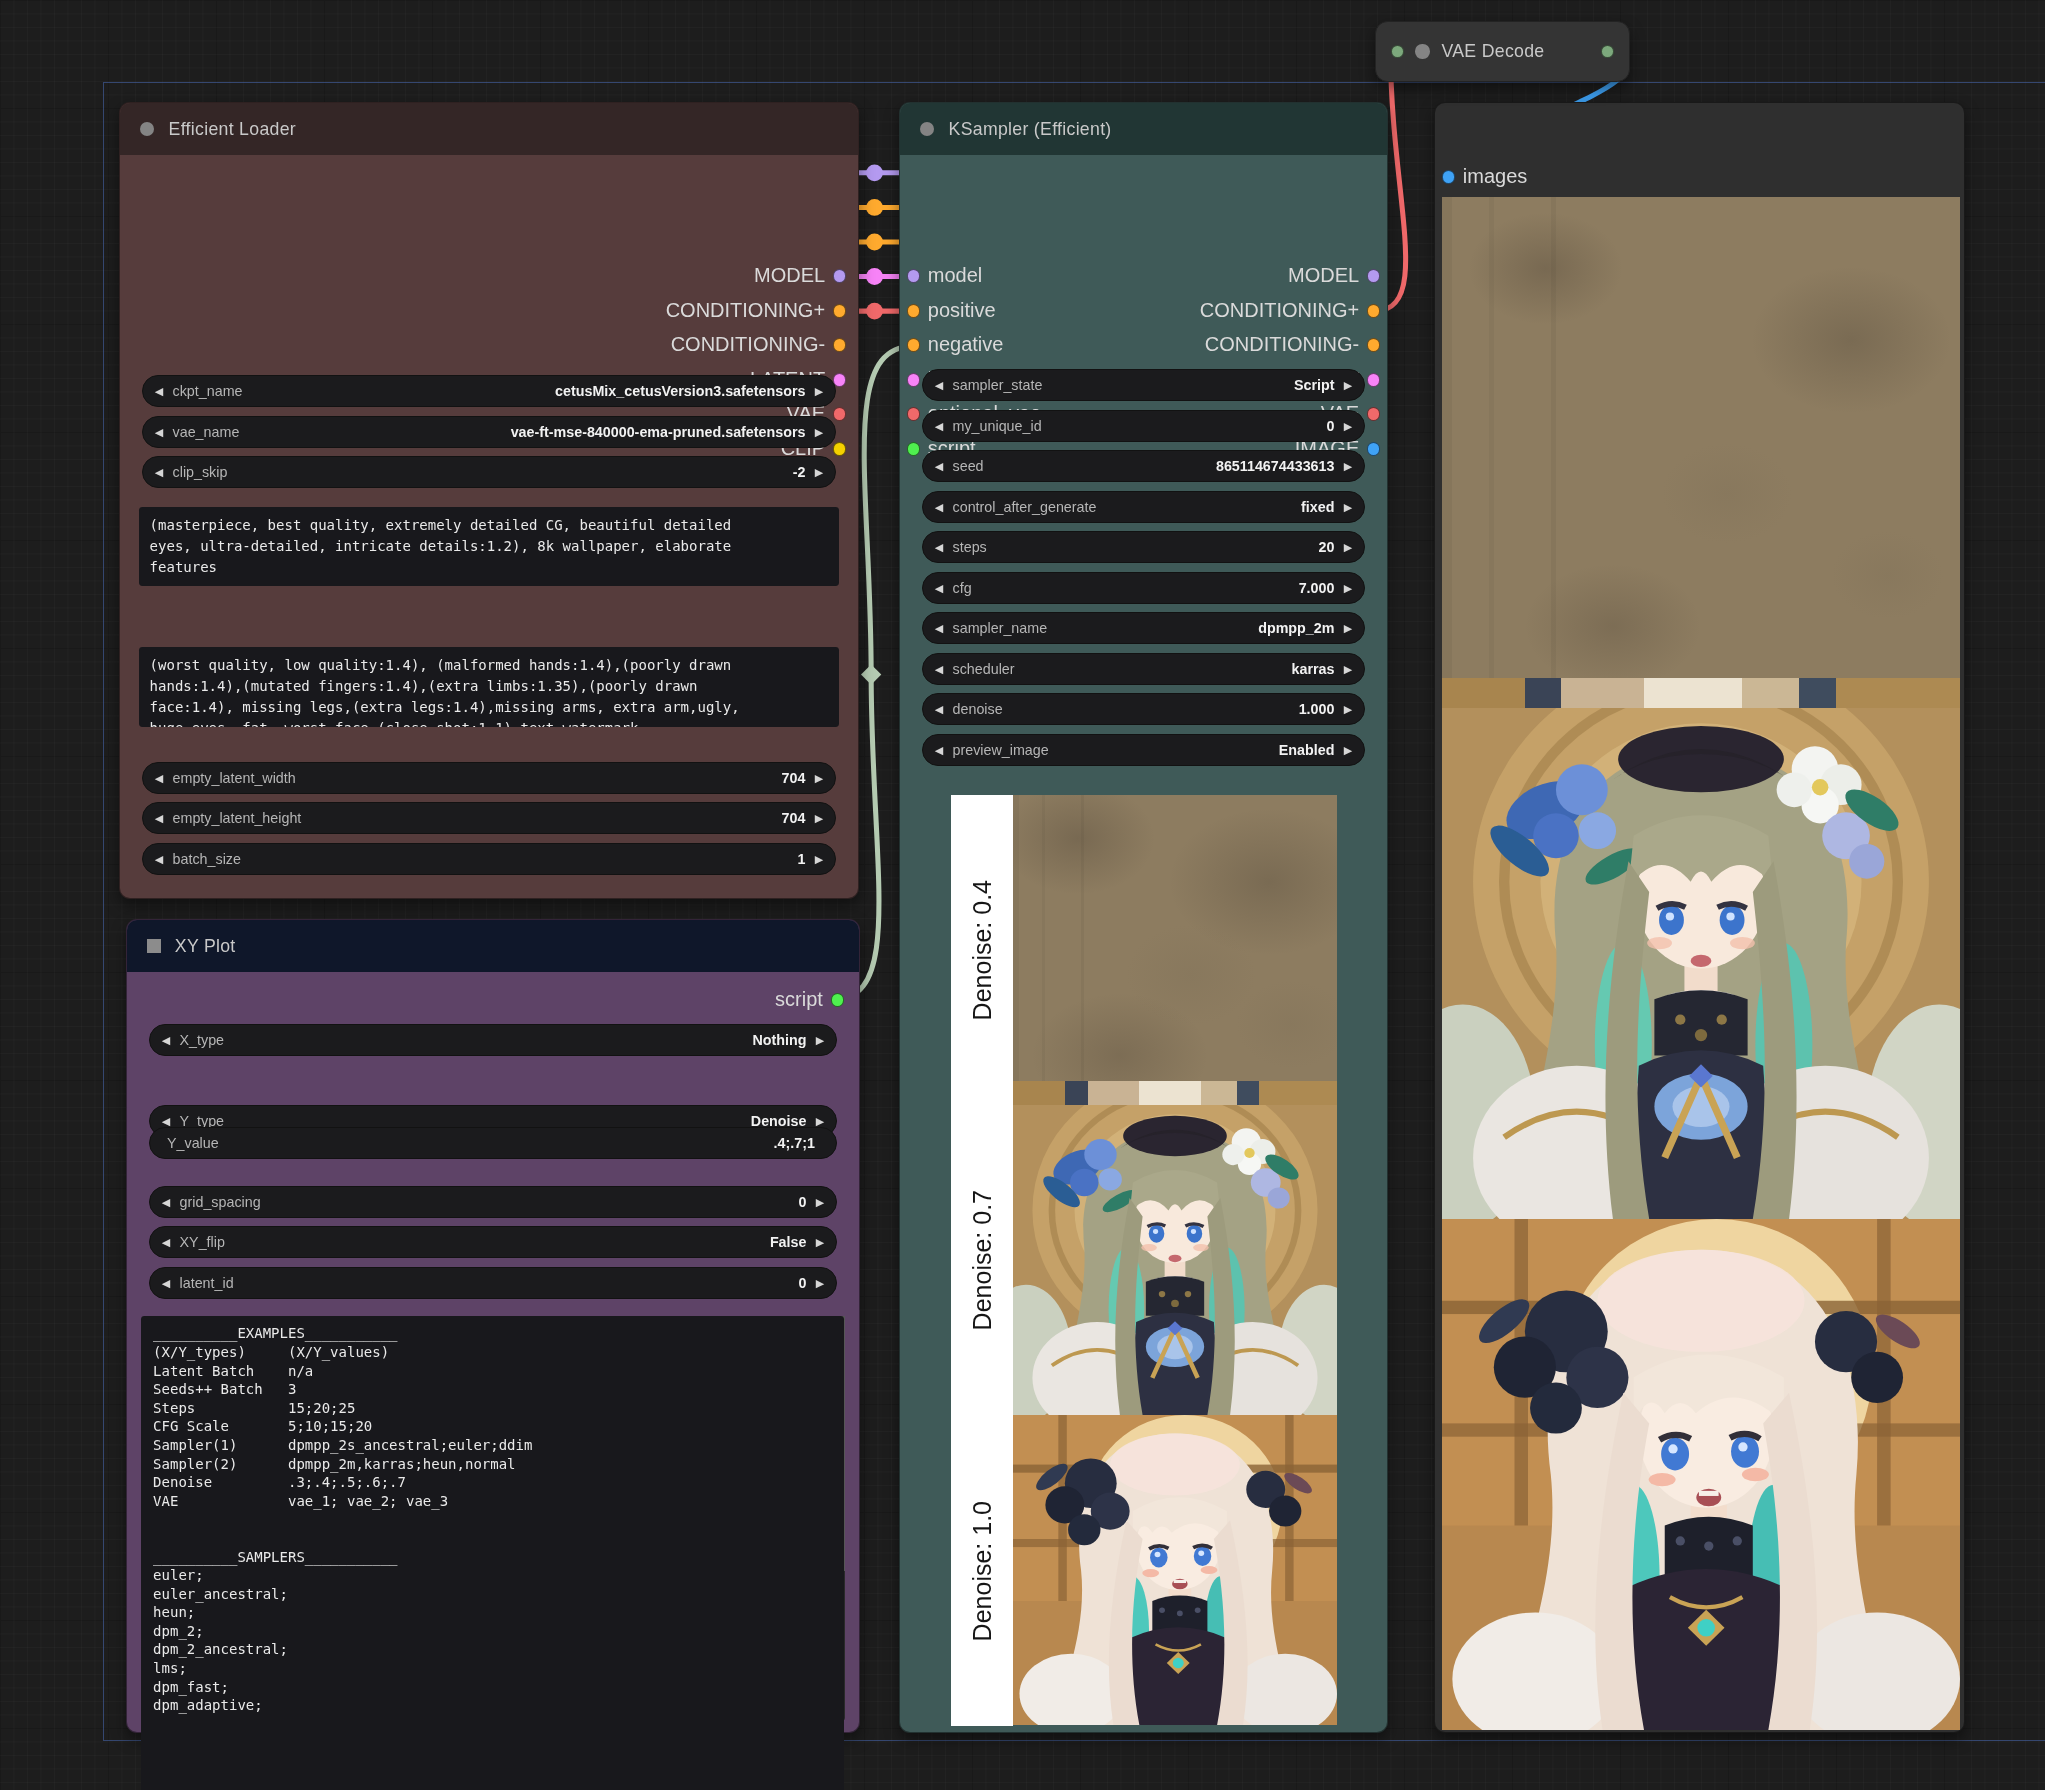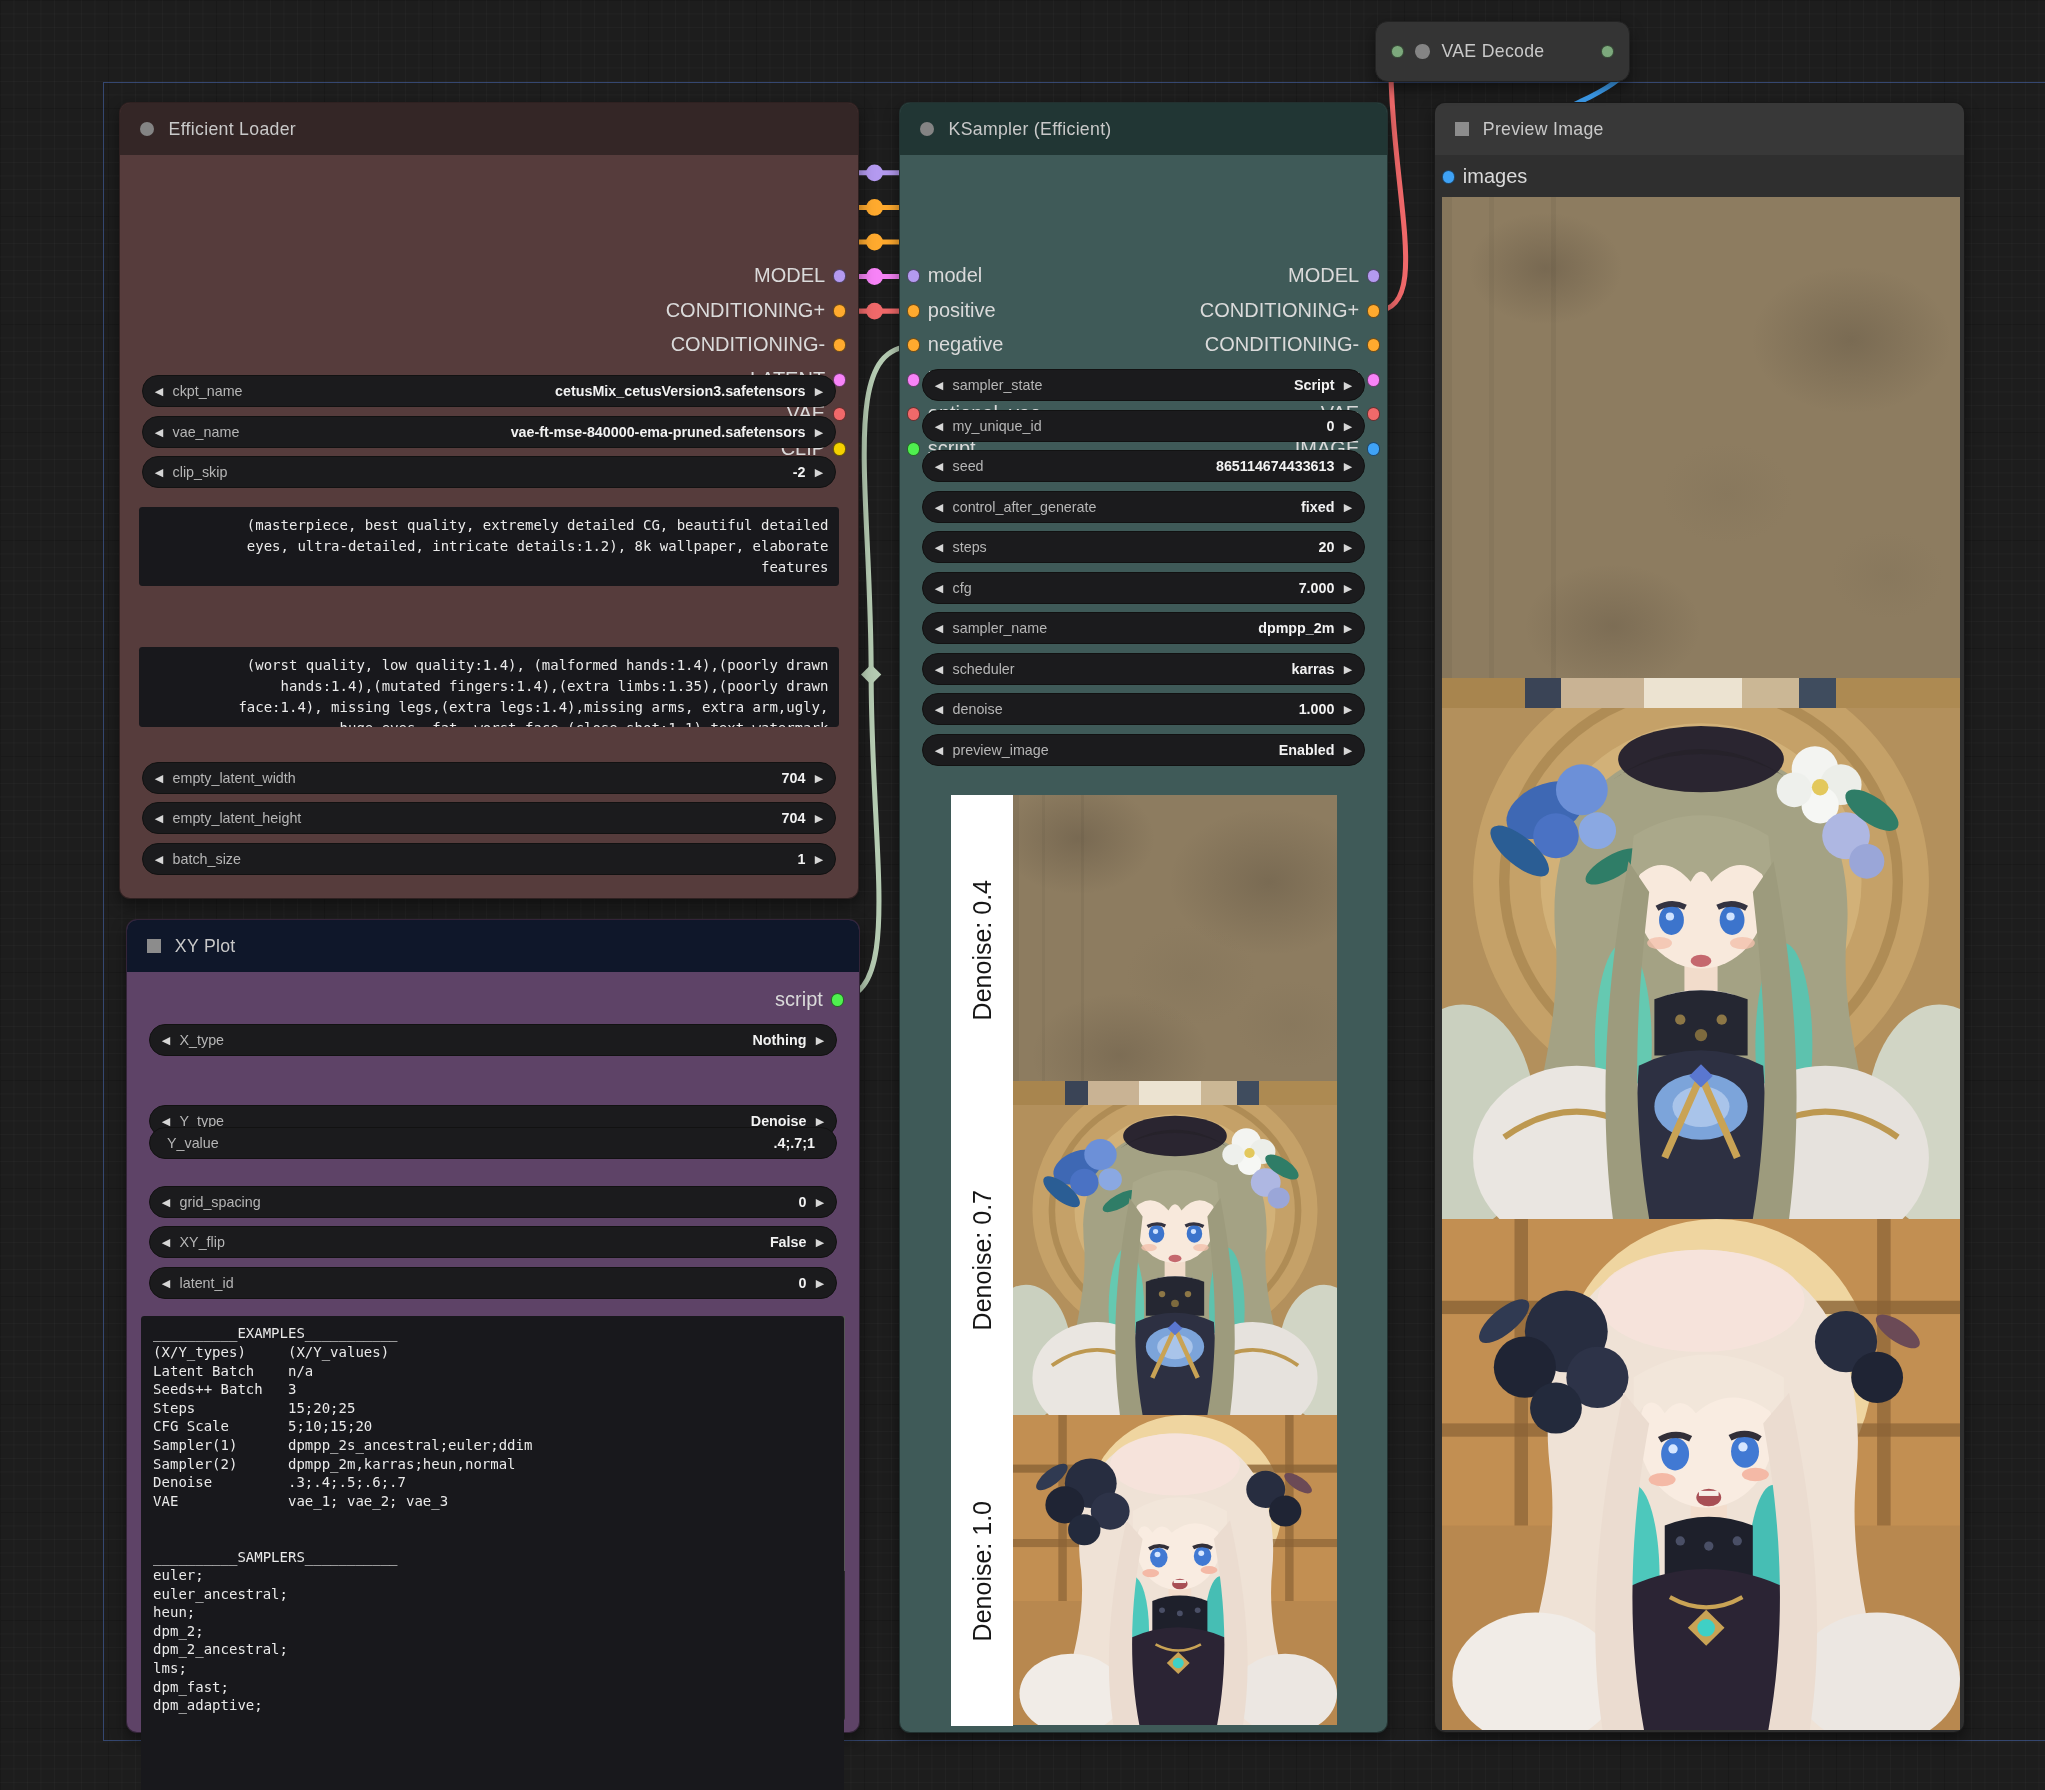--- a/index.html
+++ b/index.html
@@ -73,21 +73,21 @@
     <circle cx="1037" cy="246" r="10" style="fill: rgb(255, 170, 46);"></circle>
     <circle cx="1037" cy="287" r="10" style="fill: rgb(255, 170, 46);"></circle>
     <circle cx="1037" cy="328" r="10" style="fill: rgb(247, 131, 247);"></circle>
     <circle cx="1037" cy="369" r="10" style="fill: rgb(240, 105, 106);"></circle>
     <path d="M990,1185 C1072,1185 1033,1020 1033,800 C1033,580 995,411 1082,411" stroke-width="6" style="stroke: rgb(181, 203, 178);"></path>
     <rect x="1024.5" y="791.5" width="17" height="17" transform="rotate(45 1033 800)" style="fill: rgb(181, 203, 178);"></rect>
     <path d="M1630,369 C1700,369 1649,230 1649,62" stroke-width="6" style="stroke: rgb(240, 105, 106);"></path>
     <path d="M1914,62 C1980,100 1800,135 1717,208" stroke-width="6" style="stroke: rgb(63, 162, 245);"></path>
   </svg>
 
-  <div class="node" style="left:119px;top:102px;width:740px;height:797px;background:#563c3c;text-align:right;">
+  <div class="node" style="left:119px;top:102px;width:740px;height:797px;background:#563c3c;">
     <div class="hdr" style="background:#342626;">
       <span class="cdot"></span>
       <span class="title">Efficient Loader</span>
     </div>
 
     <div class="port out" style="top:161px;right:11.8px;">
       <span class="pdot" style="background: rgb(180, 154, 240);"></span>
       <span class="plabel">MODEL</span>
     </div>
     <div class="port out" style="top:196px;right:11.8px;">
@@ -372,24 +372,20 @@
         <div class="tile" style="height:310px;">
           <svg class="pimg" viewBox="0 0 100 100" preserveAspectRatio="none">
               <use href="#girlB"></use>
             </svg>
         </div>
       </div>
     </div>
   </div>
 
   <div class="node" style="left:1434px;top:102px;width:531px;height:1631px;background:#2f2f2f;">
-    <div class="hdr" style="background:#383838;">
-      <span class="csq"></span>
-      <span class="title">Preview Image</span>
-    </div>
     <div class="port in" style="top:62px;left:6.7px;">
       <span class="pdot" style="background: rgb(63, 162, 245);"></span>
       <span class="plabel">images</span>
     </div>
     <div class="xyimg" style="left:6.7px;top:94px;width:518px;height:1533px;">
       <div class="tiles" style="left:0;width:518px;">
         <div class="tile" style="height:511px;">
           <div class="tan"></div>
             <div class="sliver" style="height:30px;"></div>
         </div>

